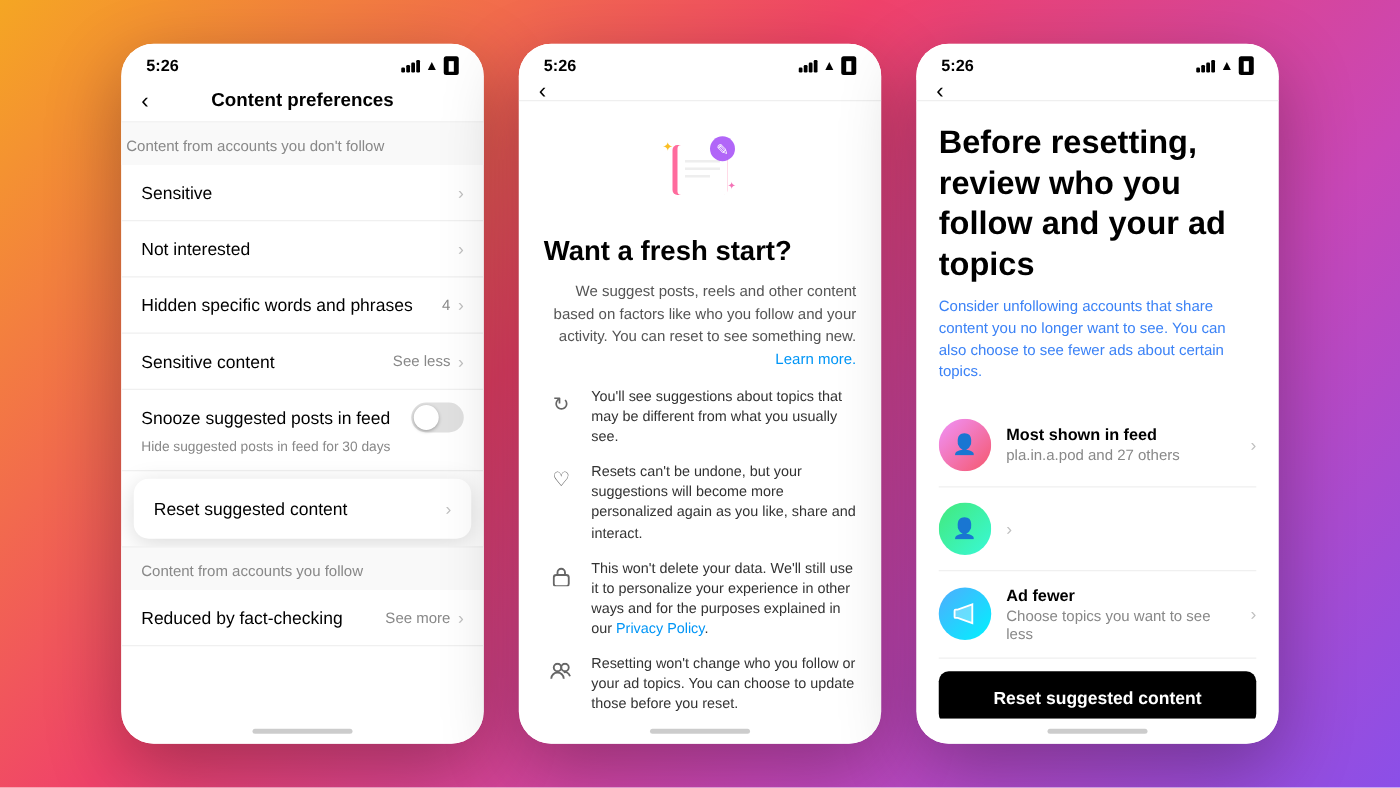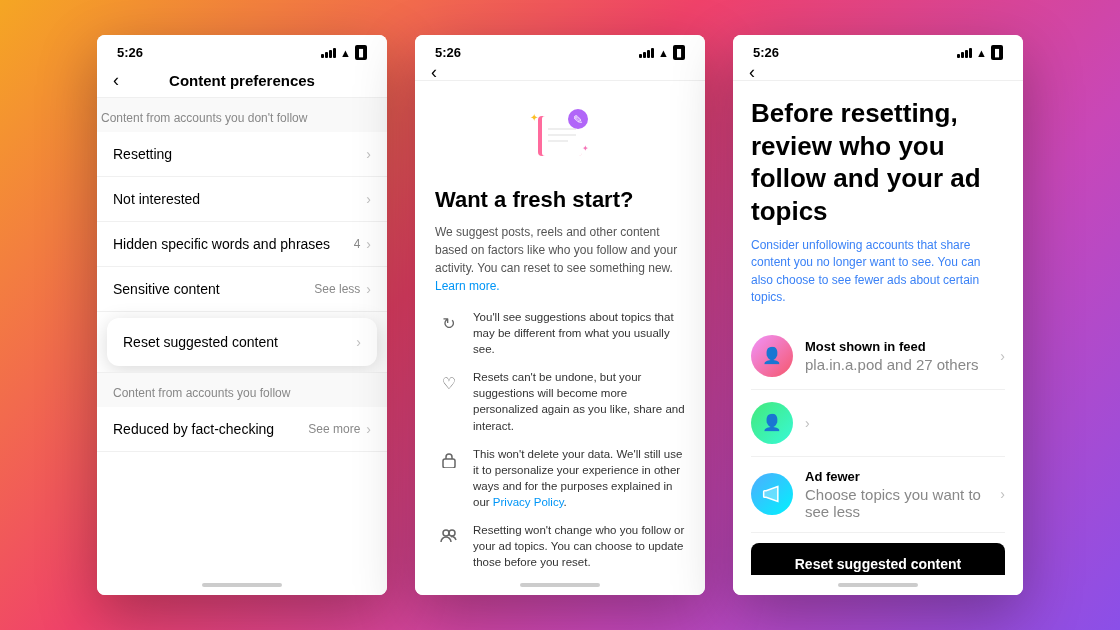--- a/index.html
+++ b/index.html
@@ -13,21 +13,21 @@
       align-items: center;
       justify-content: center;
       gap: 28px;
       font-family: -apple-system, BlinkMacSystemFont, 'Segoe UI', sans-serif;
     }
 
     .phone {
       width: 290px;
       height: 560px;
       background: #fff;
-      border-radius: 8px;
+      border-radius: 26px;
       overflow: hidden;
       box-shadow: 0 20px 60px rgba(0,0,0,0.3);
       display: flex;
       flex-direction: column;
       position: relative;
     }
 
     
     .status-bar {
       display: flex;
@@ -198,20 +198,21 @@
       font-weight: 700;
       color: #000;
       margin-bottom: 10px;
     }
 
     .fresh-desc {
       font-size: 12px;
       color: #555;
       line-height: 1.5;
       margin-bottom: 14px;
+      text-align: right;
     }
 
     .fresh-link {
       color: #0095f6;
       text-decoration: none;
     }
 
     .feature-list {
       list-style: none;
       display: flex;
@@ -306,21 +307,21 @@
     }
 
     .review-item-title {
       font-size: 13px;
       font-weight: 600;
       color: #000;
       margin-bottom: 2px;
     }
 
     .review-item-sub {
-      font-size: 15px;
+      font-size: 12px;
       color: #888;
     }
 
     .reset-btn {
       width: 100%;
       padding: 13px;
       background: #000;
       color: #fff;
       border: none;
       border-radius: 8px;
@@ -385,21 +386,21 @@
     <div class="nav-bar">
       <span class="nav-back">‹</span>
       <span class="nav-title">Content preferences</span>
     </div>
 
     <div class="section-header">
       <span class="section-header-text">Content from accounts you don't follow</span>
     </div>
 
     <div class="menu-item">
-      <span class="menu-item-label">Resetting</span>
+      <span class="menu-item-label">Sensitive</span>
       <span class="chevron">›</span>
     </div>
 
     <div class="menu-item">
       <span class="menu-item-label">Not interested</span>
       <span class="chevron">›</span>
     </div>
 
     <div class="menu-item">
       <span class="menu-item-label">Hidden specific words and phrases</span>
@@ -410,20 +411,29 @@
     </div>
 
     <div class="menu-item">
       <span class="menu-item-label">Sensitive content</span>
       <div class="menu-item-right">
         <span class="menu-item-badge">See less</span>
         <span class="chevron">›</span>
       </div>
     </div>
 
+    <div class="snooze-item">
+      <div class="snooze-main">
+        <span class="menu-item-label">Snooze suggested posts in feed</span>
+        <div class="toggle-switch">
+          <div class="toggle-knob"></div>
+        </div>
+      </div>
+      <span class="snooze-sub">Hide suggested posts in feed for 30 days</span>
+    </div>
 
     <div class="reset-popup">
       <span class="reset-popup-label">Reset suggested content</span>
       <span class="chevron">›</span>
     </div>
 
     <div class="section2-header">
       <span class="section-header-text">Content from accounts you follow</span>
     </div>
 

